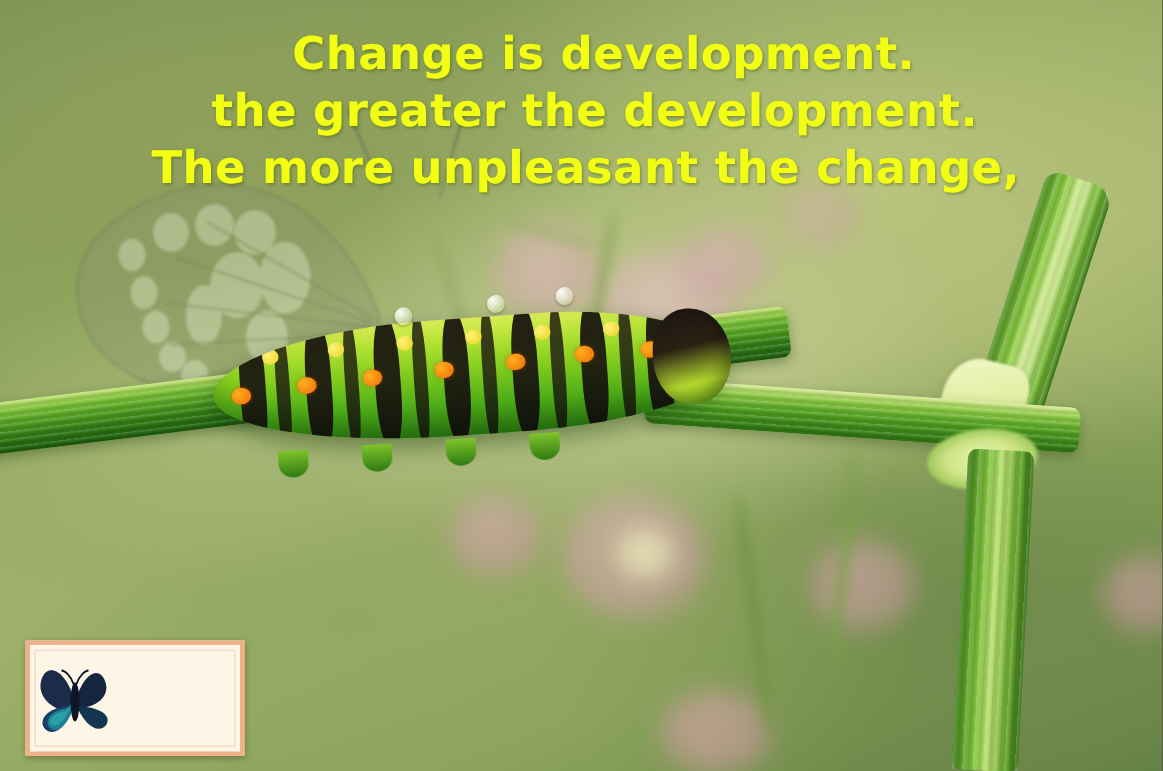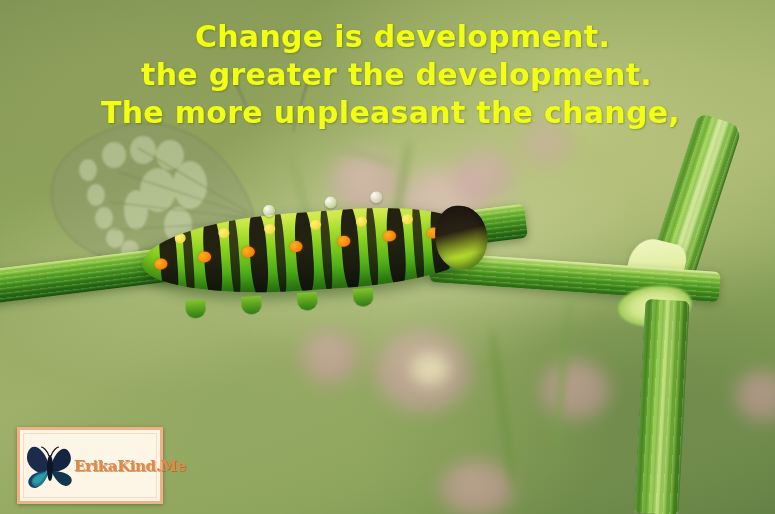--- a/index.html
+++ b/index.html
@@ -379,16 +379,15 @@
           <path d="M26 30 C22 45 14 52 9 47 C5 42 11 35 21 34 Z" fill="#1d7f8f"></path>
           <path d="M26 30 C32 10 42 6 46 16 C50 26 40 34 28 34 Z" fill="#16253f"></path>
           <path d="M26 30 C32 46 42 52 47 45 C51 38 40 33 28 33 Z" fill="#13364f"></path>
           <path d="M24 31 C20 42 14 48 10 45 C7 42 12 37 20 36 Z" fill="#2ba3a8" opacity=".85"></path>
           <ellipse cx="26" cy="30" rx="3" ry="13" fill="#0d1526"></ellipse>
           <path d="M25 18 C23 12 19 9 17 9" stroke="#0d1526" stroke-width="1.2" fill="none"></path>
           <path d="M27 18 C29 12 33 9 35 9" stroke="#0d1526" stroke-width="1.2" fill="none"></path>
         </g>
       </svg>
     </div>
-    <div class="wm-text">ErikaKind.Me</div>
   </div>
 
 </div>
 
 </body></html>

